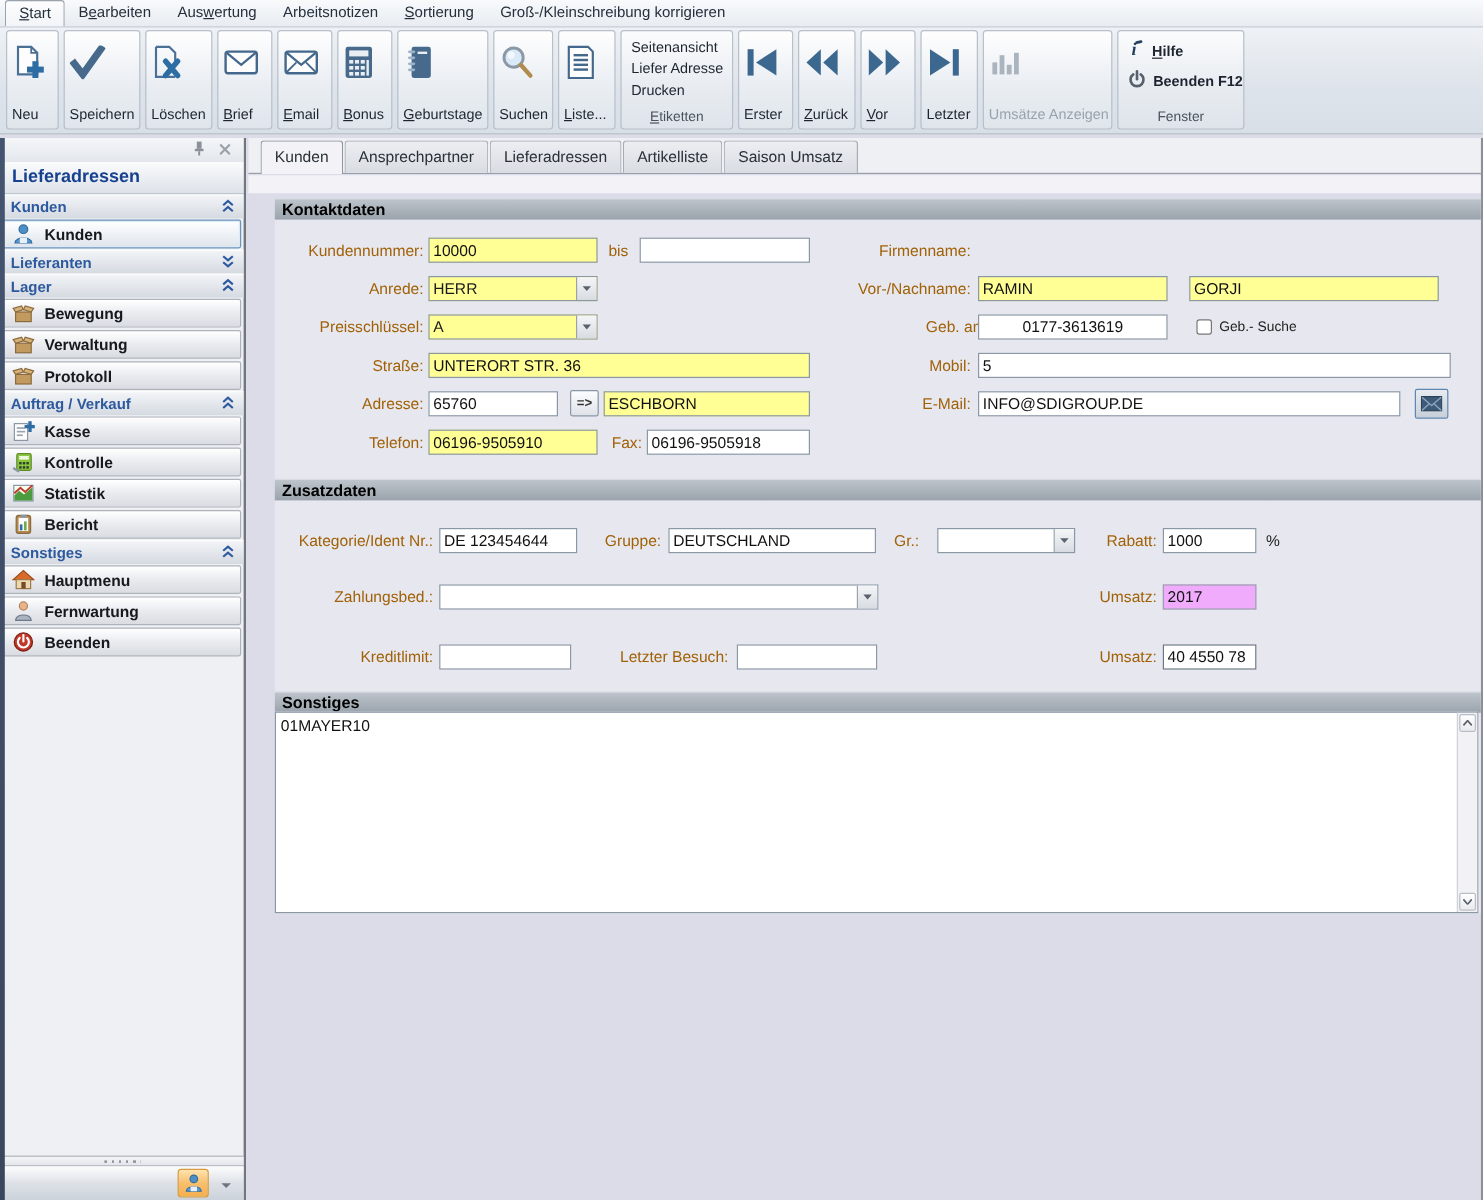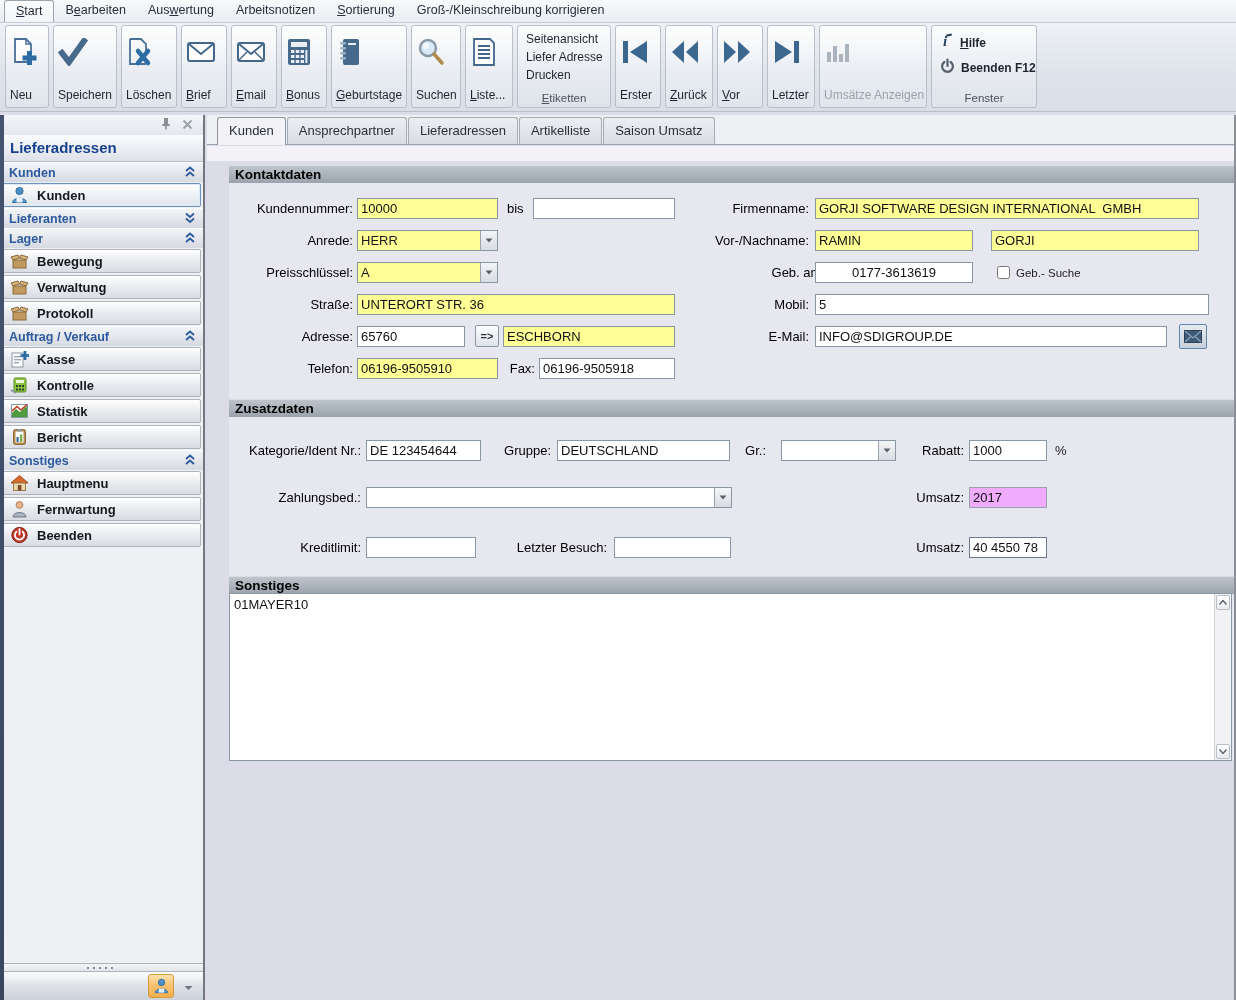--- a/index.html
+++ b/index.html
@@ -83,21 +83,21 @@
     display:flex; align-items:flex-end; padding-left:10px; }
   .ctab { padding:5px 11px 6px; font-size:13px; color:#2a3038; border:1px solid #a6acb5; border-bottom:none;
     border-radius:3px 3px 0 0; background:linear-gradient(#eceef2,#d9dce2); margin-right:1px; cursor:default; white-space:nowrap; }
   .ctab.active { background:#f3f3f7; border-color:#8f959e; margin-bottom:-1px; padding-bottom:7px; }
   .content { position:absolute; left:0; top:31px; width:100%; height:854px; background:#dcdce8; }
   .content-topstrip { position:absolute; left:0; top:0; width:100%; height:15px; background:#f2f2f7; }
   .form-area { position:absolute; left:22px; top:19px; width:1005px; height:596px; background:#e7e7f0; }
   .secbar { position:absolute; left:0; width:1005px; height:18px; line-height:17px;
     background:linear-gradient(#bdc4cb,#9aa3ac); border-top:1px solid #d8dde2;
     font-size:13.5px; font-weight:bold; color:#000; padding-left:6px; }
-  .flabel { position:absolute; height:21px; line-height:21px; text-align:right; color:#000000; white-space:nowrap; }
+  .flabel { position:absolute; height:21px; line-height:21px; text-align:right; color:#a16207; white-space:nowrap; }
   .fi { position:absolute; height:21px; border:1px solid #8a97a5; background:#fff; font:13px "Liberation Sans",sans-serif;
     padding:0 3px; color:#111; }
   .fi.yellow { background:#ffff96; }
   .fi.gray { background:#f0abfc; border-color:#9aa3ad; }
   .combo { position:absolute; height:21px; border:1px solid #8a97a5; background:#fff; display:flex; }
   .combo.yellow { background:#ffff96; }
   .combo .cval { flex:1; padding:2px 3px; overflow:hidden; white-space:nowrap; }
   .combo .cbtn { width:17px; border-left:1px solid #9aa3ad; background:linear-gradient(#f4f5f7,#d8dce2);
     display:flex; align-items:center; justify-content:center; }
   .btn-arrow { position:absolute; width:24px; height:22px; border:1px solid #8a97a5; border-radius:2px;
@@ -562,21 +562,20 @@
 
         <div class="form-area">
 
           <div class="secbar" style="top:0">Kontaktdaten</div>
 
           <span class="flabel" style="left:0;top:33px;width:124px">Kundennummer:</span>
           <input class="fi yellow" style="left: 128px; top: 33px; width: 141px;" value="10000">
           <span class="flabel" style="left:278px;top:33px;width:24px;text-align:left">bis</span>
           <input class="fi" style="left: 304px; top: 33px; width: 142px;" value="">
           <span class="flabel" style="left:440px;top:33px;width:140px">Firmenname:</span>
-          <input class="fi yellow" style="left: 586px; top: 33px; width: 384px;" value="GORJI SOFTWARE DESIGN INTERNATIONAL  GMBH">
 
           <span class="flabel" style="left:0;top:65px;width:124px">Anrede:</span>
           <div class="combo yellow" style="left:128px;top:65px;width:141px">
             <span class="cval">HERR</span>
             <span class="cbtn">
                 <svg width="8" height="5" viewBox="0 0 8 5">
                   <path d="M0.5 0.5 L4 4.5 L7.5 0.5z" fill="#5a626d"></path>
                 </svg>
               </span>
           </div>

